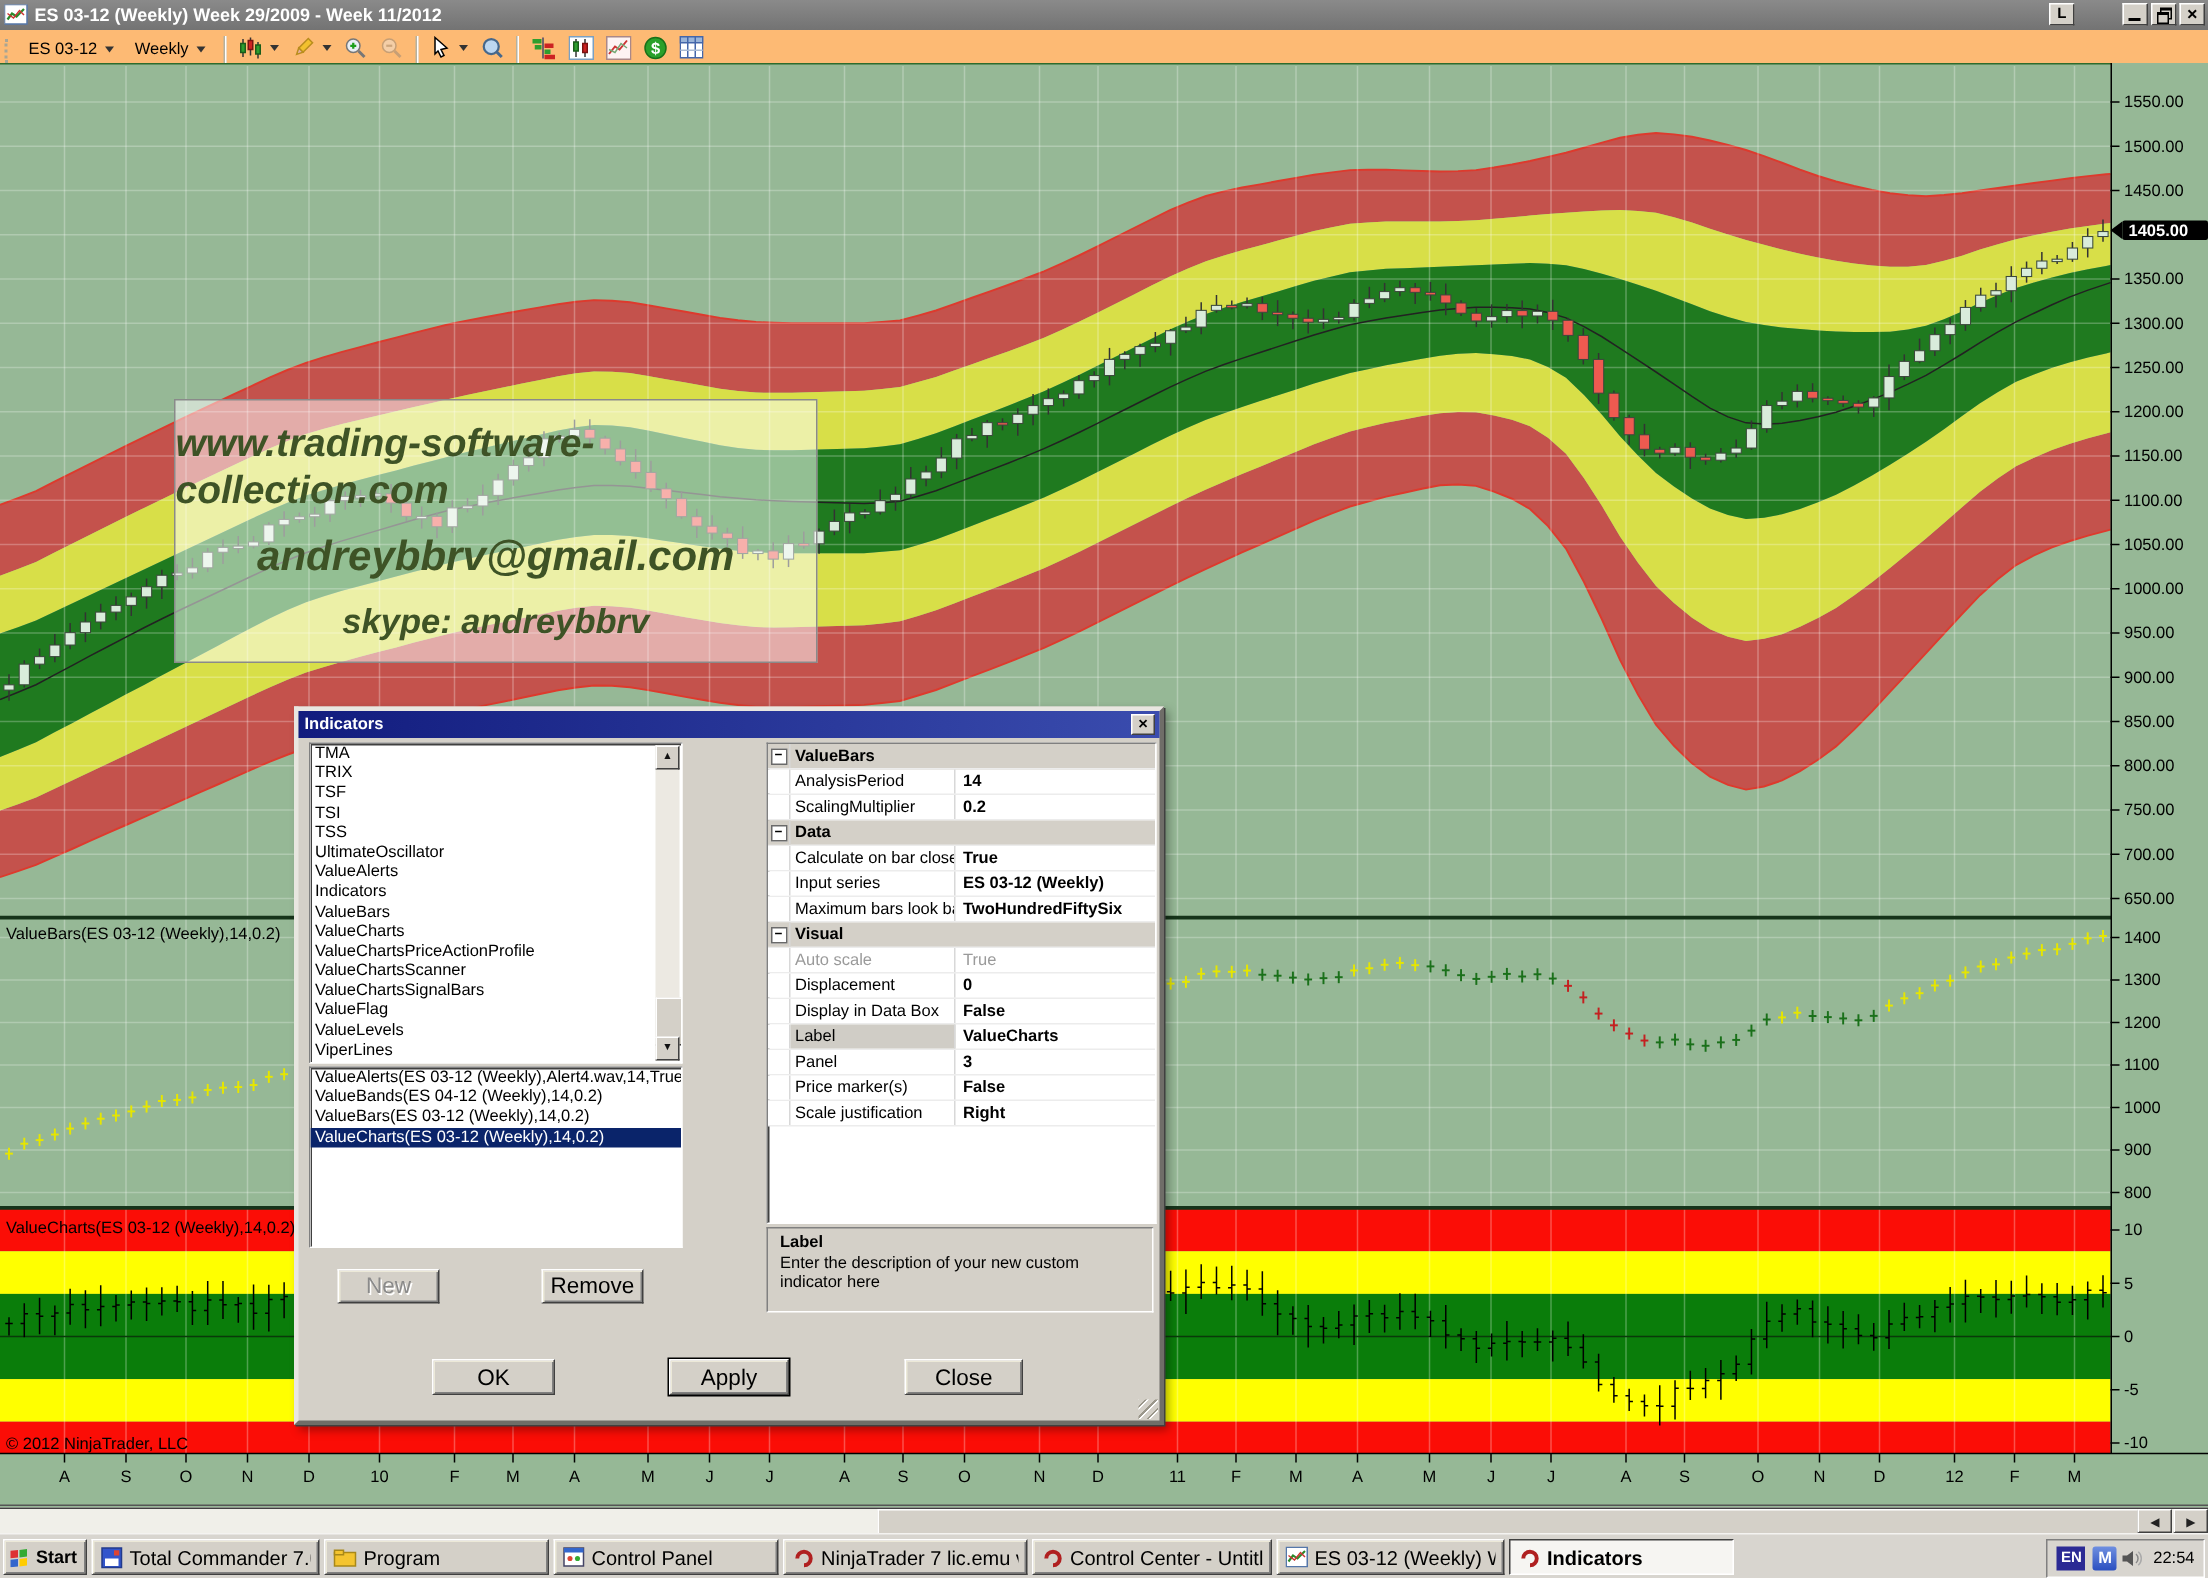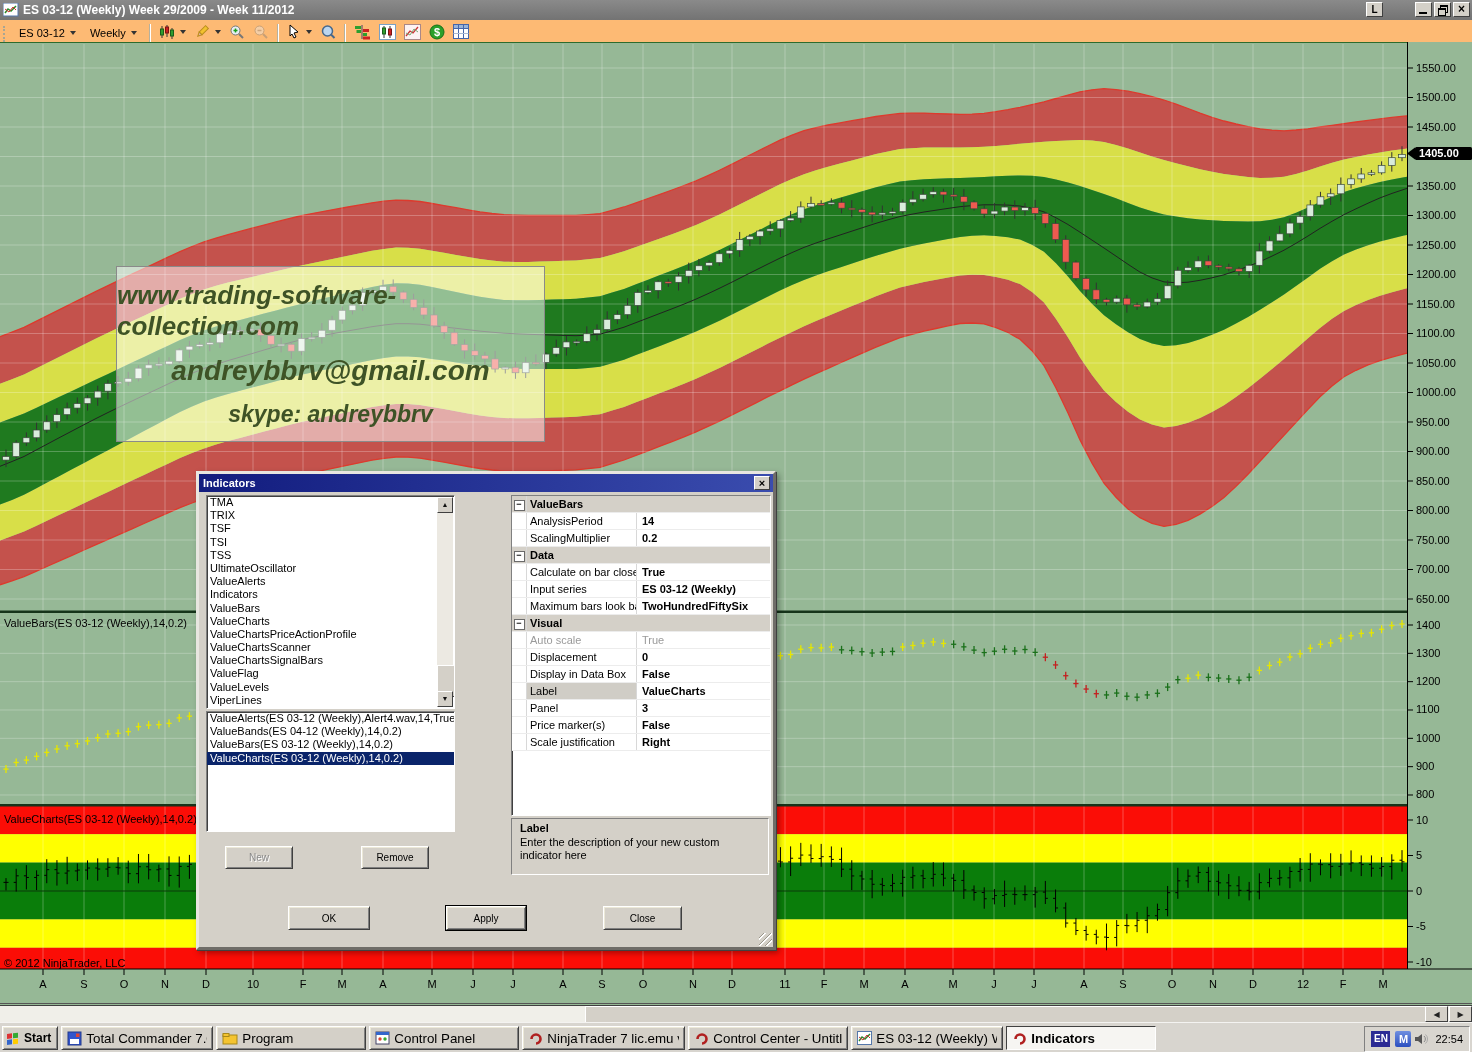--- a/index.html
+++ b/index.html
@@ -69,21 +69,21 @@
   .lb-conf{left:7px;top:237px;width:247px;height:119px;}
   .lb-item{height:13.2px;line-height:13.2px;padding-left:3px;white-space:nowrap;overflow:hidden;color:#000;}
   .lb-item.sel{background:#0a246a;color:#fff;}
   .vscroll{position:absolute;right:1px;top:1px;bottom:1px;width:16px;background:#ece9e2;}
   .vbtn{position:absolute;left:0;width:16px;height:16px;background:#d4d0c8;border:1px solid;
     border-color:#fff #404040 #404040 #fff;font-size:7px;line-height:14px;text-align:center;color:#111;padding:0;}
   .vup{top:0;} .vdn{bottom:0;}
   .vthumb{position:absolute;left:0;top:168px;width:16px;height:30px;background:#d4d0c8;border:1px solid;
     border-color:#fff #404040 #404040 #fff;}
   .dbtn{position:absolute;height:24px;background:#d4d0c8;border:1px solid;border-color:#fff #404040 #404040 #fff;
-    box-shadow:inset 1px 1px 0 #ece9d8,inset -1px -1px 0 #808080;font-size:10px;color:#000;text-align:center;padding:0;
+    box-shadow:inset 1px 1px 0 #ece9d8,inset -1px -1px 0 #808080;font-size:15px;color:#000;text-align:center;padding:0;
     font-family:"Liberation Sans",sans-serif;}
   .btn-new{left:26px;top:372px;width:68px;height:23px;color:#8a8a8a;text-shadow:1px 1px 0 #fff;}
   .btn-remove{left:162px;top:372px;width:68px;height:23px;}
   .btn-ok{left:89px;top:432px;width:82px;}
   .btn-apply{left:247px;top:432px;width:80px;outline:1px solid #000;}
   .btn-close2{left:404px;top:432px;width:79px;}
   .propgrid{position:absolute;left:312px;top:21px;width:258px;height:319px;background:#fff;border:1px solid;
     border-color:#808080 #fff #fff #808080;box-shadow:inset 1px 1px 0 #404040;overflow:hidden;}
   .prow{display:flex;height:16px;line-height:16px;border-bottom:1px solid #ececec;}
   .prow .gut{width:14px;background:#fff;border-right:1px solid #d8d8d8;flex:none;text-align:center;}

